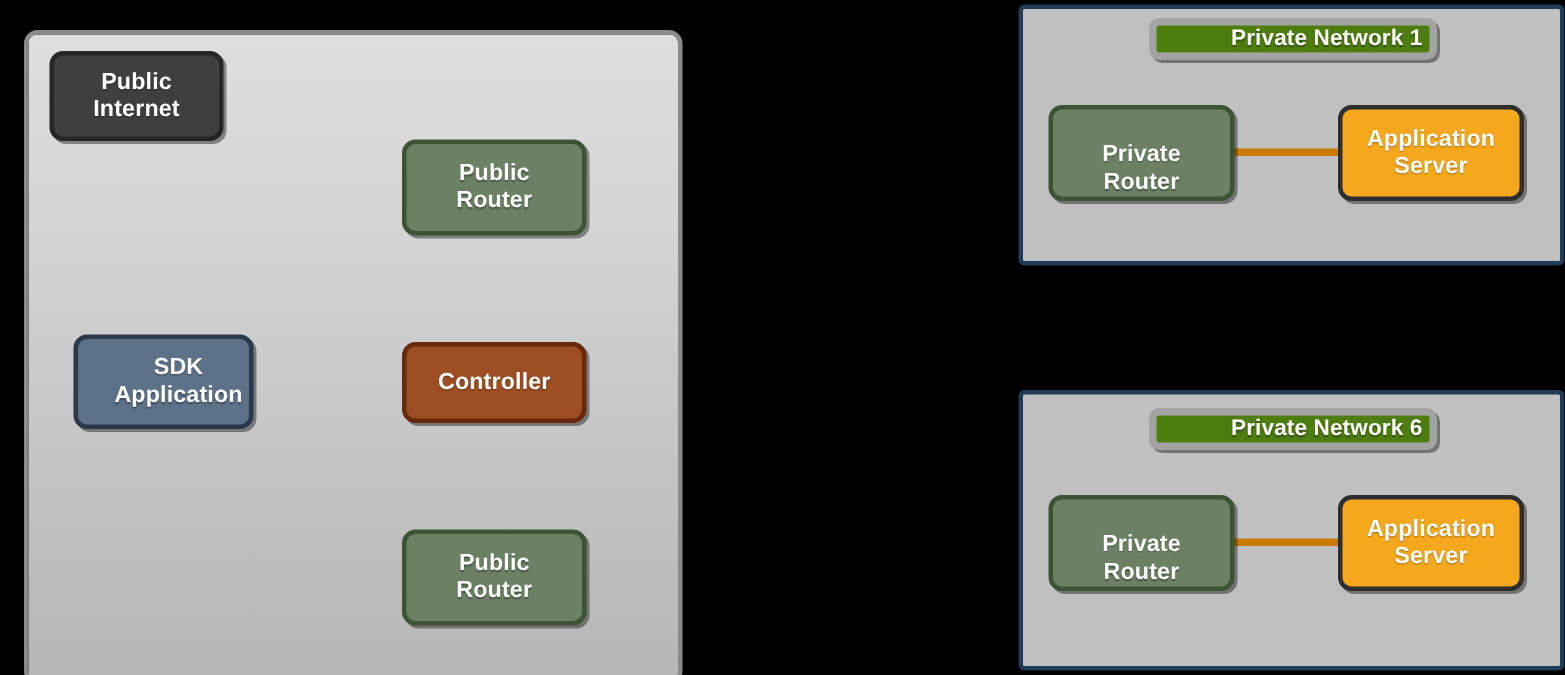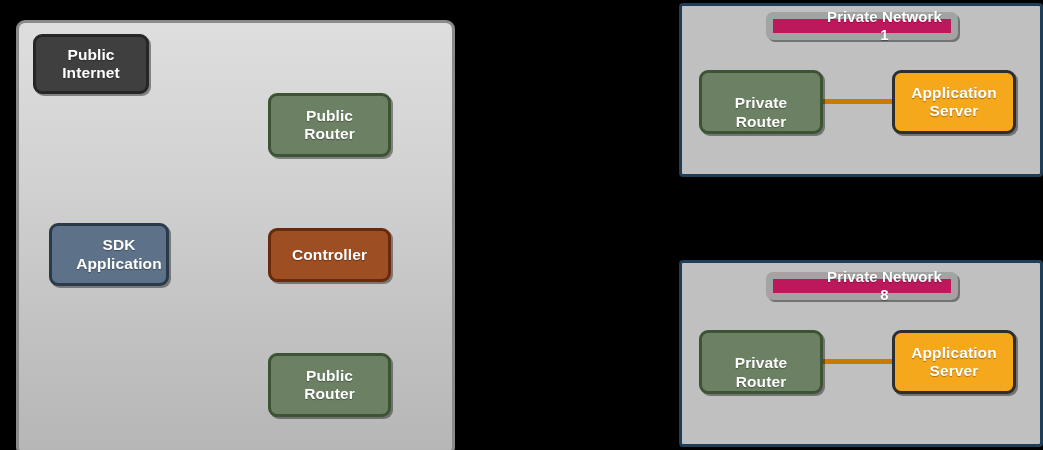--- a/index.html
+++ b/index.html
@@ -81,22 +81,22 @@
     border: 3px solid #2b3a4a;
     box-shadow: 2px 2px 0 rgba(0,0,0,0.40);
     padding-left: 20px;
   }
   .node-orange {
     background: #f5a81b;
     border: 3px solid #2e2e2e;
     box-shadow: 2px 2px 0 rgba(0,0,0,0.40);
   }
   .node-gray-label {
-    background: #be185d;
-    border: 7px solid #a3a3a3;
+    background: #4d7c0f;
+    border: 5px solid #a3a3a3;
     box-shadow: 2px 2px 0 rgba(0,0,0,0.40);
     border-radius: 7px;
     padding-left: 45px;
   }
 
   
   #public-internet   { left: 14px;  top: 11px;  width: 116px; height: 60px; }
   #public-router-top { left: 249px; top: 70px;  width: 123px; height: 64px; }
   #sdk-application   { left: 30px;  top: 200px; width: 120px; height: 63px; }
   #controller        { left: 249px; top: 205px; width: 123px; height: 54px; text-align: center; }
@@ -170,21 +170,21 @@
 </div>
 
 <div class="node node-orange pn-server" id="pn1-server">
   <span class="node-label">Application
 Server</span>
 </div>
 
 <div class="panel panel-private panel-private-2"></div>
 
 <div class="node node-gray-label pn-title" id="pn2-title">
-  <span class="node-label">Private Network 8</span>
+  <span class="node-label">Private Network 6</span>
 </div>
 
 <div class="link" id="pn2-link"></div>
 
 <div class="node node-green pn-router" id="pn2-router">
   <span class="node-label">Private
 Router</span>
 </div>
 
 <div class="node node-orange pn-server" id="pn2-server">

